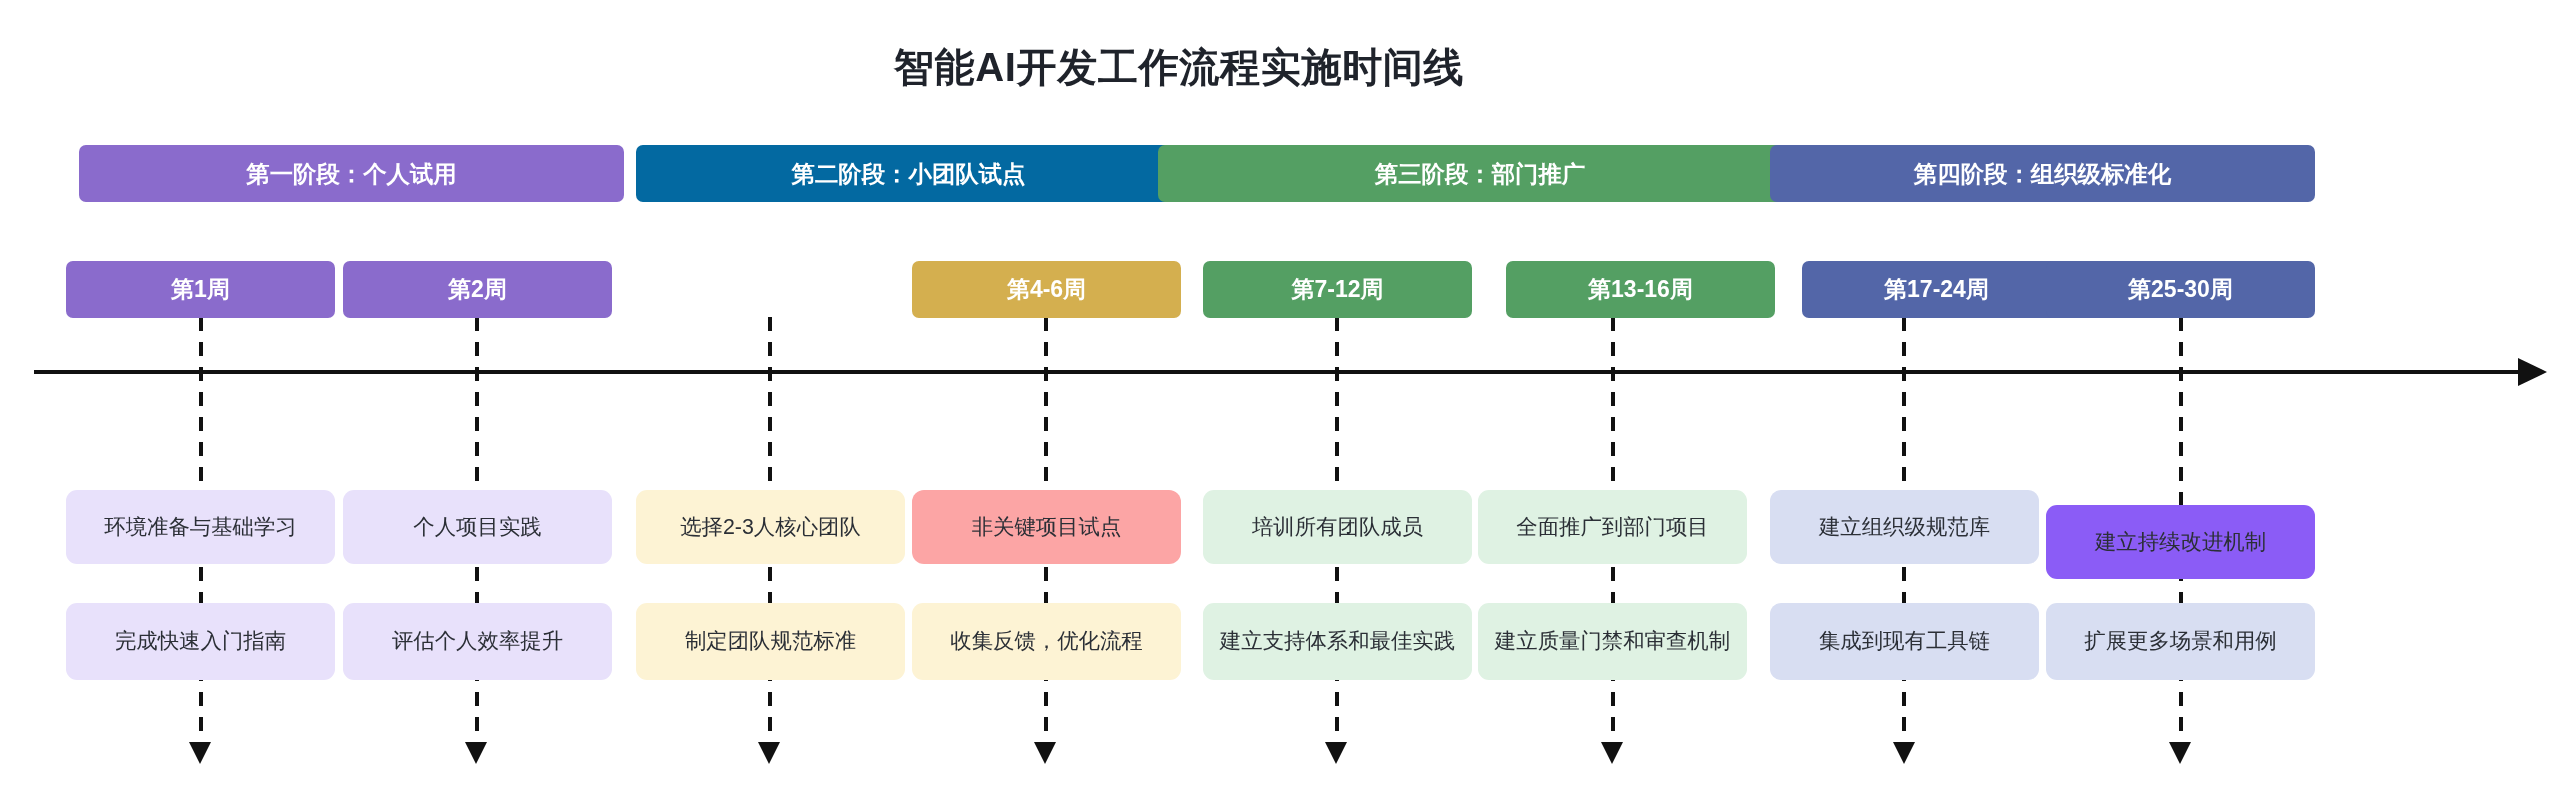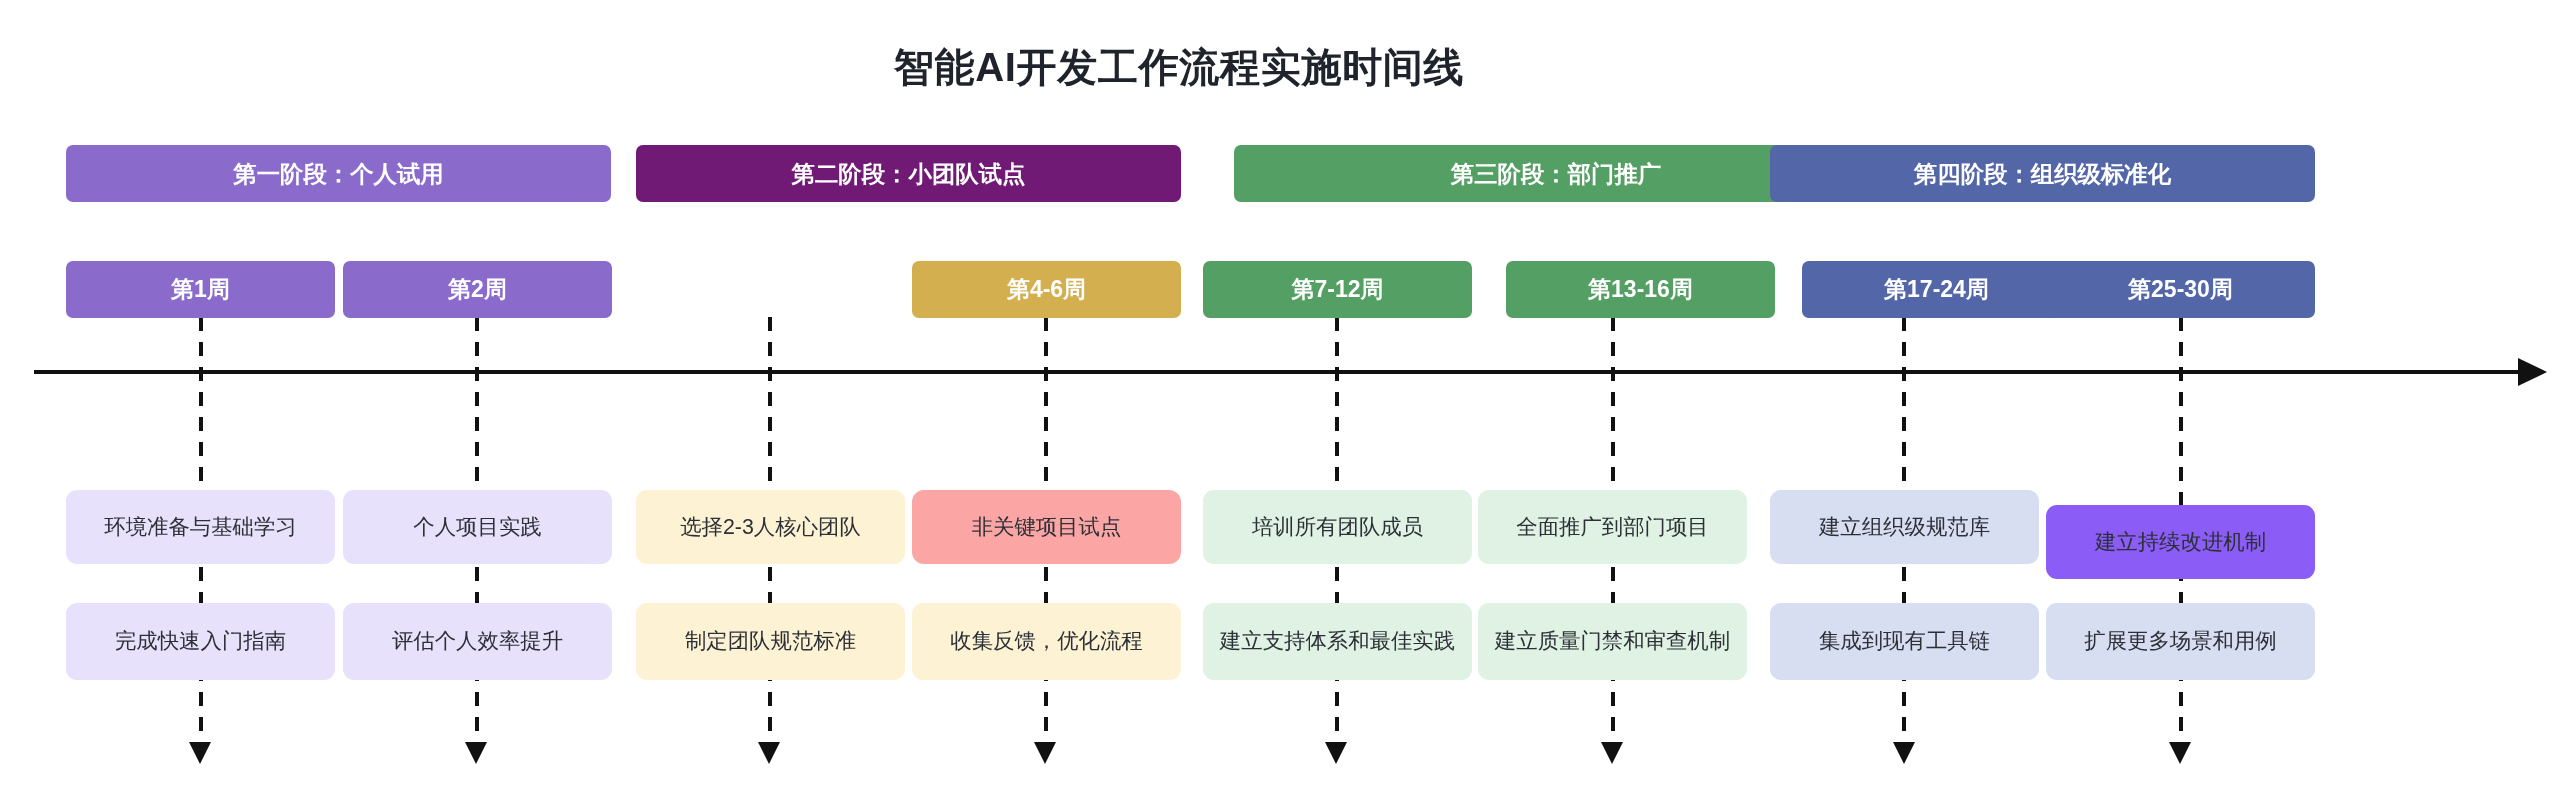--- a/index.html
+++ b/index.html
@@ -11,21 +11,21 @@
     position:absolute;top:40px;left:0;width:2358px;text-align:center;
     font-size:40px;font-weight:bold;color:#1f232b;letter-spacing:0.7px;
   }
   
   .phase{
     position:absolute;top:145px;height:57px;border-radius:6.9px;
     display:flex;align-items:center;justify-content:center;
     color:#ffffff;font-size:23.4px;font-weight:bold;z-index:2;
   }
   .g0{left:66px;width:545px}.g1{left:636px;width:545px}
-  .g2{left:1234px;width:644px}.g3{left:1770px;width:545px}
+  .g2{left:1158px;width:644px}.g3{left:1770px;width:545px}
   
   .week{
     position:absolute;top:261px;height:57px;width:269px;border-radius:6.9px;
     display:flex;align-items:center;justify-content:center;
     color:#ffffff;font-size:23px;font-weight:bold;z-index:2;
   }
   .c0{left:66px}.c1{left:343px}.c2{left:636px}.c3{left:912px}
   .c4{left:1203px}.c5{left:1478px}.c6{left:1770px}.c7{left:2046px}
   
   .connector{
@@ -56,22 +56,22 @@
   .d0{left:189px}.d1{left:465px}.d2{left:758px}.d3{left:1034px}
   .d4{left:1325px}.d5{left:1601px}.d6{left:1893px}.d7{left:2169px}
 </style>
 </head>
 <body>
 
 <div class="canvas">
 
   <div class="title">智能AI开发工作流程实施时间线</div>
 
-  <div class="phase g0" style="background-color: rgb(138, 107, 204);">第一阶段：个人试用</div>
-  <div class="phase g1" style="background-color: #701a75; text-align: center;">第二阶段：小团队试点</div>
+  <div class="phase g0" style="background-color: rgb(138, 107, 204); margin-left: 13px;">第一阶段：个人试用</div>
+  <div class="phase g1" style="background-color: #0369a1; text-align: center;">第二阶段：小团队试点</div>
   <div class="phase g2" style="background-color: rgb(84, 159, 99);">第三阶段：部门推广</div>
   <div class="phase g3" style="background-color: rgb(83, 102, 168);">第四阶段：组织级标准化</div>
 
   <div class="week c0" style="background-color: rgb(138, 107, 204);">第1周</div>
   <div class="week c1" style="background-color: rgb(138, 107, 204);">第2周</div>
   <div class="week c3" style="background-color: rgb(212, 175, 79);">第4-6周</div>
   <div class="week c4" style="background-color: rgb(84, 159, 99);">第7-12周</div>
   <div class="week c5" style="background-color: rgb(84, 159, 99); margin-left: 28px;">第13-16周</div>
   <div class="week c6" style="background-color: rgb(83, 102, 168); margin-left: 32px;">第17-24周</div>
   <div class="week c7" style="background-color: rgb(83, 102, 168);">第25-30周</div>

